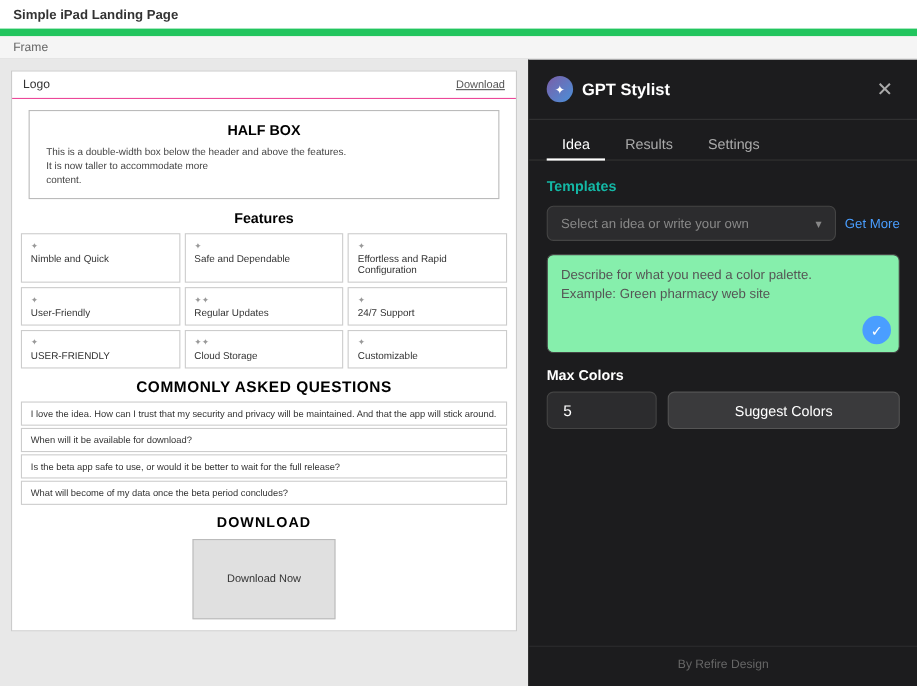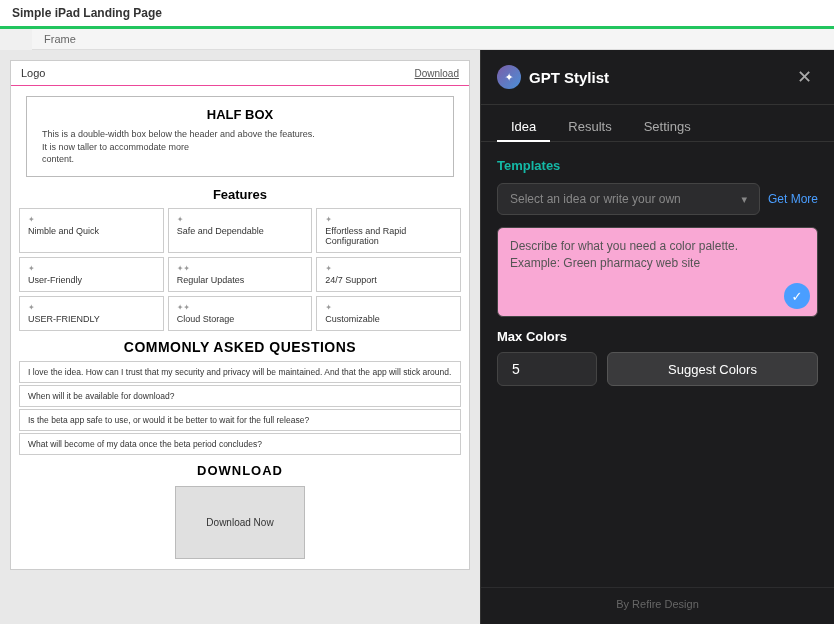--- a/index.html
+++ b/index.html
@@ -13,29 +13,28 @@
       flex-direction: column;
     }
 
     
     .top-bar {
       background: #fff;
       padding: 6px 12px;
       font-size: 12px;
       font-weight: 600;
       color: #333;
-      border-bottom: 3px solid #22c55e;
+      border-bottom: 7px solid #22c55e;
     }
     .frame-label {
       padding: 4px 12px;
       font-size: 11px;
       color: #666;
       background: #f5f5f5;
       border-bottom: 1px solid #ddd;
-      margin-left: 32px;
     }
 
     
     .main-layout {
       display: flex;
       flex: 1;
       overflow: hidden;
     }
 
     
@@ -270,21 +269,21 @@
       text-decoration: none;
       white-space: nowrap;
       cursor: pointer;
     }
     .textarea-wrapper {
       position: relative;
       margin-bottom: 12px;
     }
     .textarea-inner {
       width: 100%;
-      background: #f9a8d4;
+      background: #86efac;
       border: 1px solid #444;
       border-radius: 6px;
       color: #888;
       font-size: 12px;
       padding: 10px 12px;
       height: 90px;
       line-height: 1.4;
     }
     .textarea-submit {
       position: absolute;

